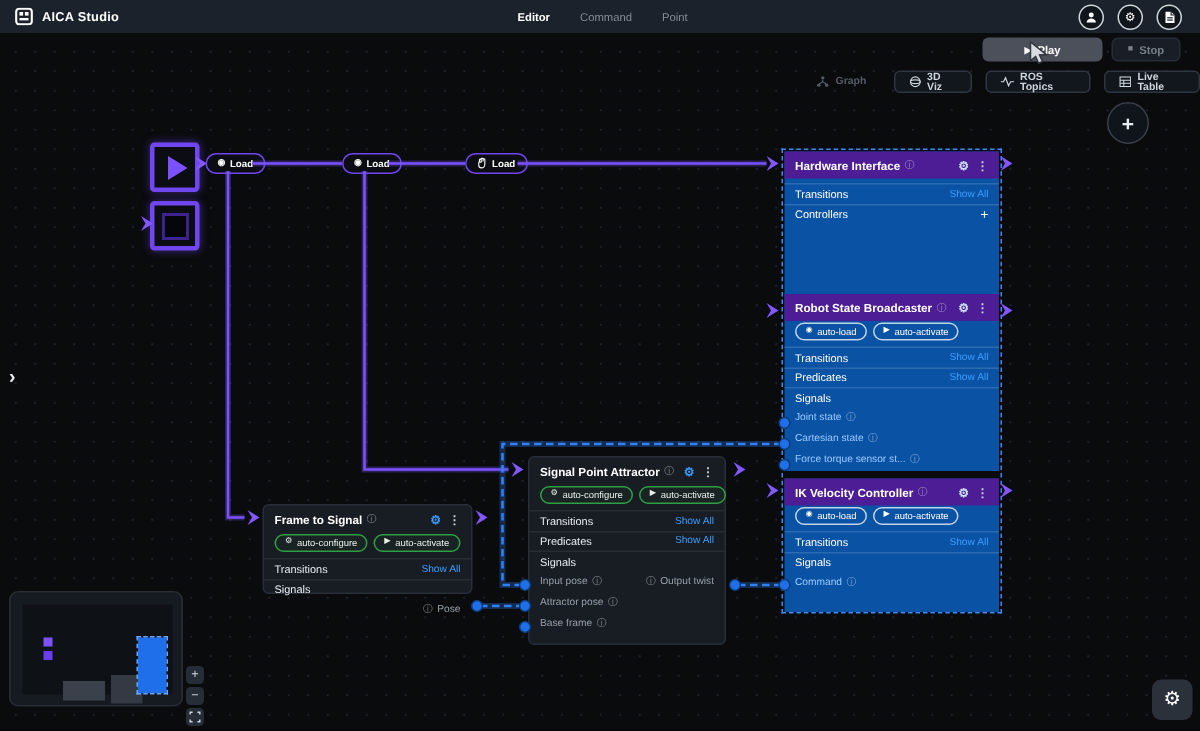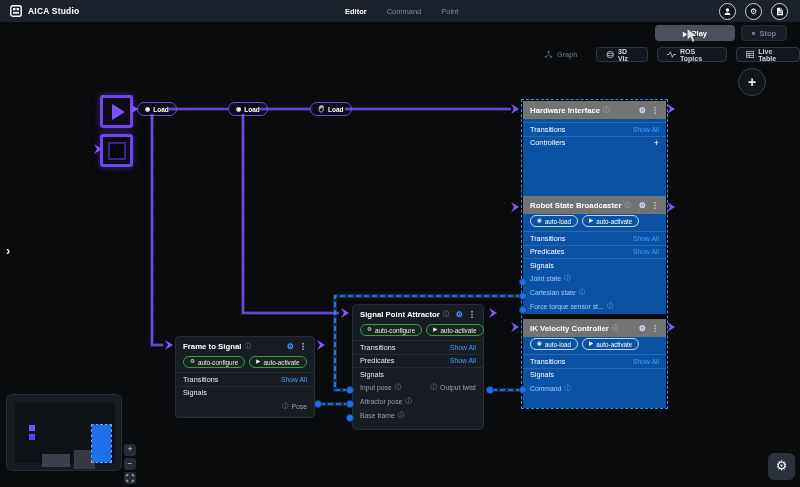--- a/index.html
+++ b/index.html
@@ -62,21 +62,21 @@
           font-size:7.3px; color:#e8ecf1; border-top:1px solid rgba(255,255,255,.07); }
   .showall { color:#3b9eff; font-size:6.8px; cursor:pointer; }
   .port-row { display:flex; align-items:center; gap:3px; height:14px; padding:0 7px; font-size:6.8px; color:#98a1ab; }
   .port-row.right { justify-content:flex-end; }
   .plus-ic { color:#fff; font-size:9px; cursor:pointer; }
 
   
   .blue-group { position:absolute; left:521px; top:99px; width:147px; height:310px;
                 border:1px dashed #3b8bff; z-index:10; }
   .bpanel { position:absolute; left:1px; width:143px; background:#0a52a4; }
-  .bpanel .node-title { background:#737373; }
+  .bpanel .node-title { background:#4c1d95; }
   .bpanel .nrow { border-top:1px solid rgba(255,255,255,.14); color:#fff; }
   .bpanel .port-row { color:#9ccaff; }
   .bpanel .pill { border:1px solid rgba(255,255,255,.75); background:transparent; color:#fff; }
   .field { padding:2px 7px 0; }
   .field-label { color:#6fb1ff; font-size:6.2px; }
   .field-value { color:#fff; font-size:7.3px; font-weight:bold; margin-top:1.5px; }
 
   
   #minimap { position:absolute; left:6px; top:394px; width:116px; height:77px; background:#161a21;
              border:1px solid #272c35; border-radius:6px; z-index:60; }
@@ -200,21 +200,21 @@
     <span class="load-icon">◉</span>
     <span>Load</span>
   </div>
   <div class="load-pill" style="left:310px;top:102px;">
     <svg width="7" height="8" viewBox="0 0 10 12">
       <path d="M2.2 5V2.5a.9.9 0 011.8 0V5M4 4V1.5a.9.9 0 011.8 0V4M5.8 4V2.2a.9.9 0 011.8 0v4.3c0 2.4-1.4 3.9-3.3 3.9-1.8 0-2.8-1.2-2.8-2.7V5.2a.9.9 0 011.8 0" fill="none" stroke="#fff" stroke-width="1.1"></path>
     </svg>
     <span>Load</span>
   </div>
 
-  <div class="node" style="left:175px;top:336px;width:140px;height:82px;">
+  <div class="node" style="left:175px;top:336px;width:140px;height:60px;">
     <div class="node-title">
       <span>Frame to Signal</span>
       <span class="info-ic">ⓘ</span>
       <span class="gear-ic">⚙</span>
       <span class="dots-ic">⋮</span>
     </div>
     <div class="pill-row">
       <span class="pill">
         <span class="p-ic">⚙</span>
         <span>auto-configure</span>

